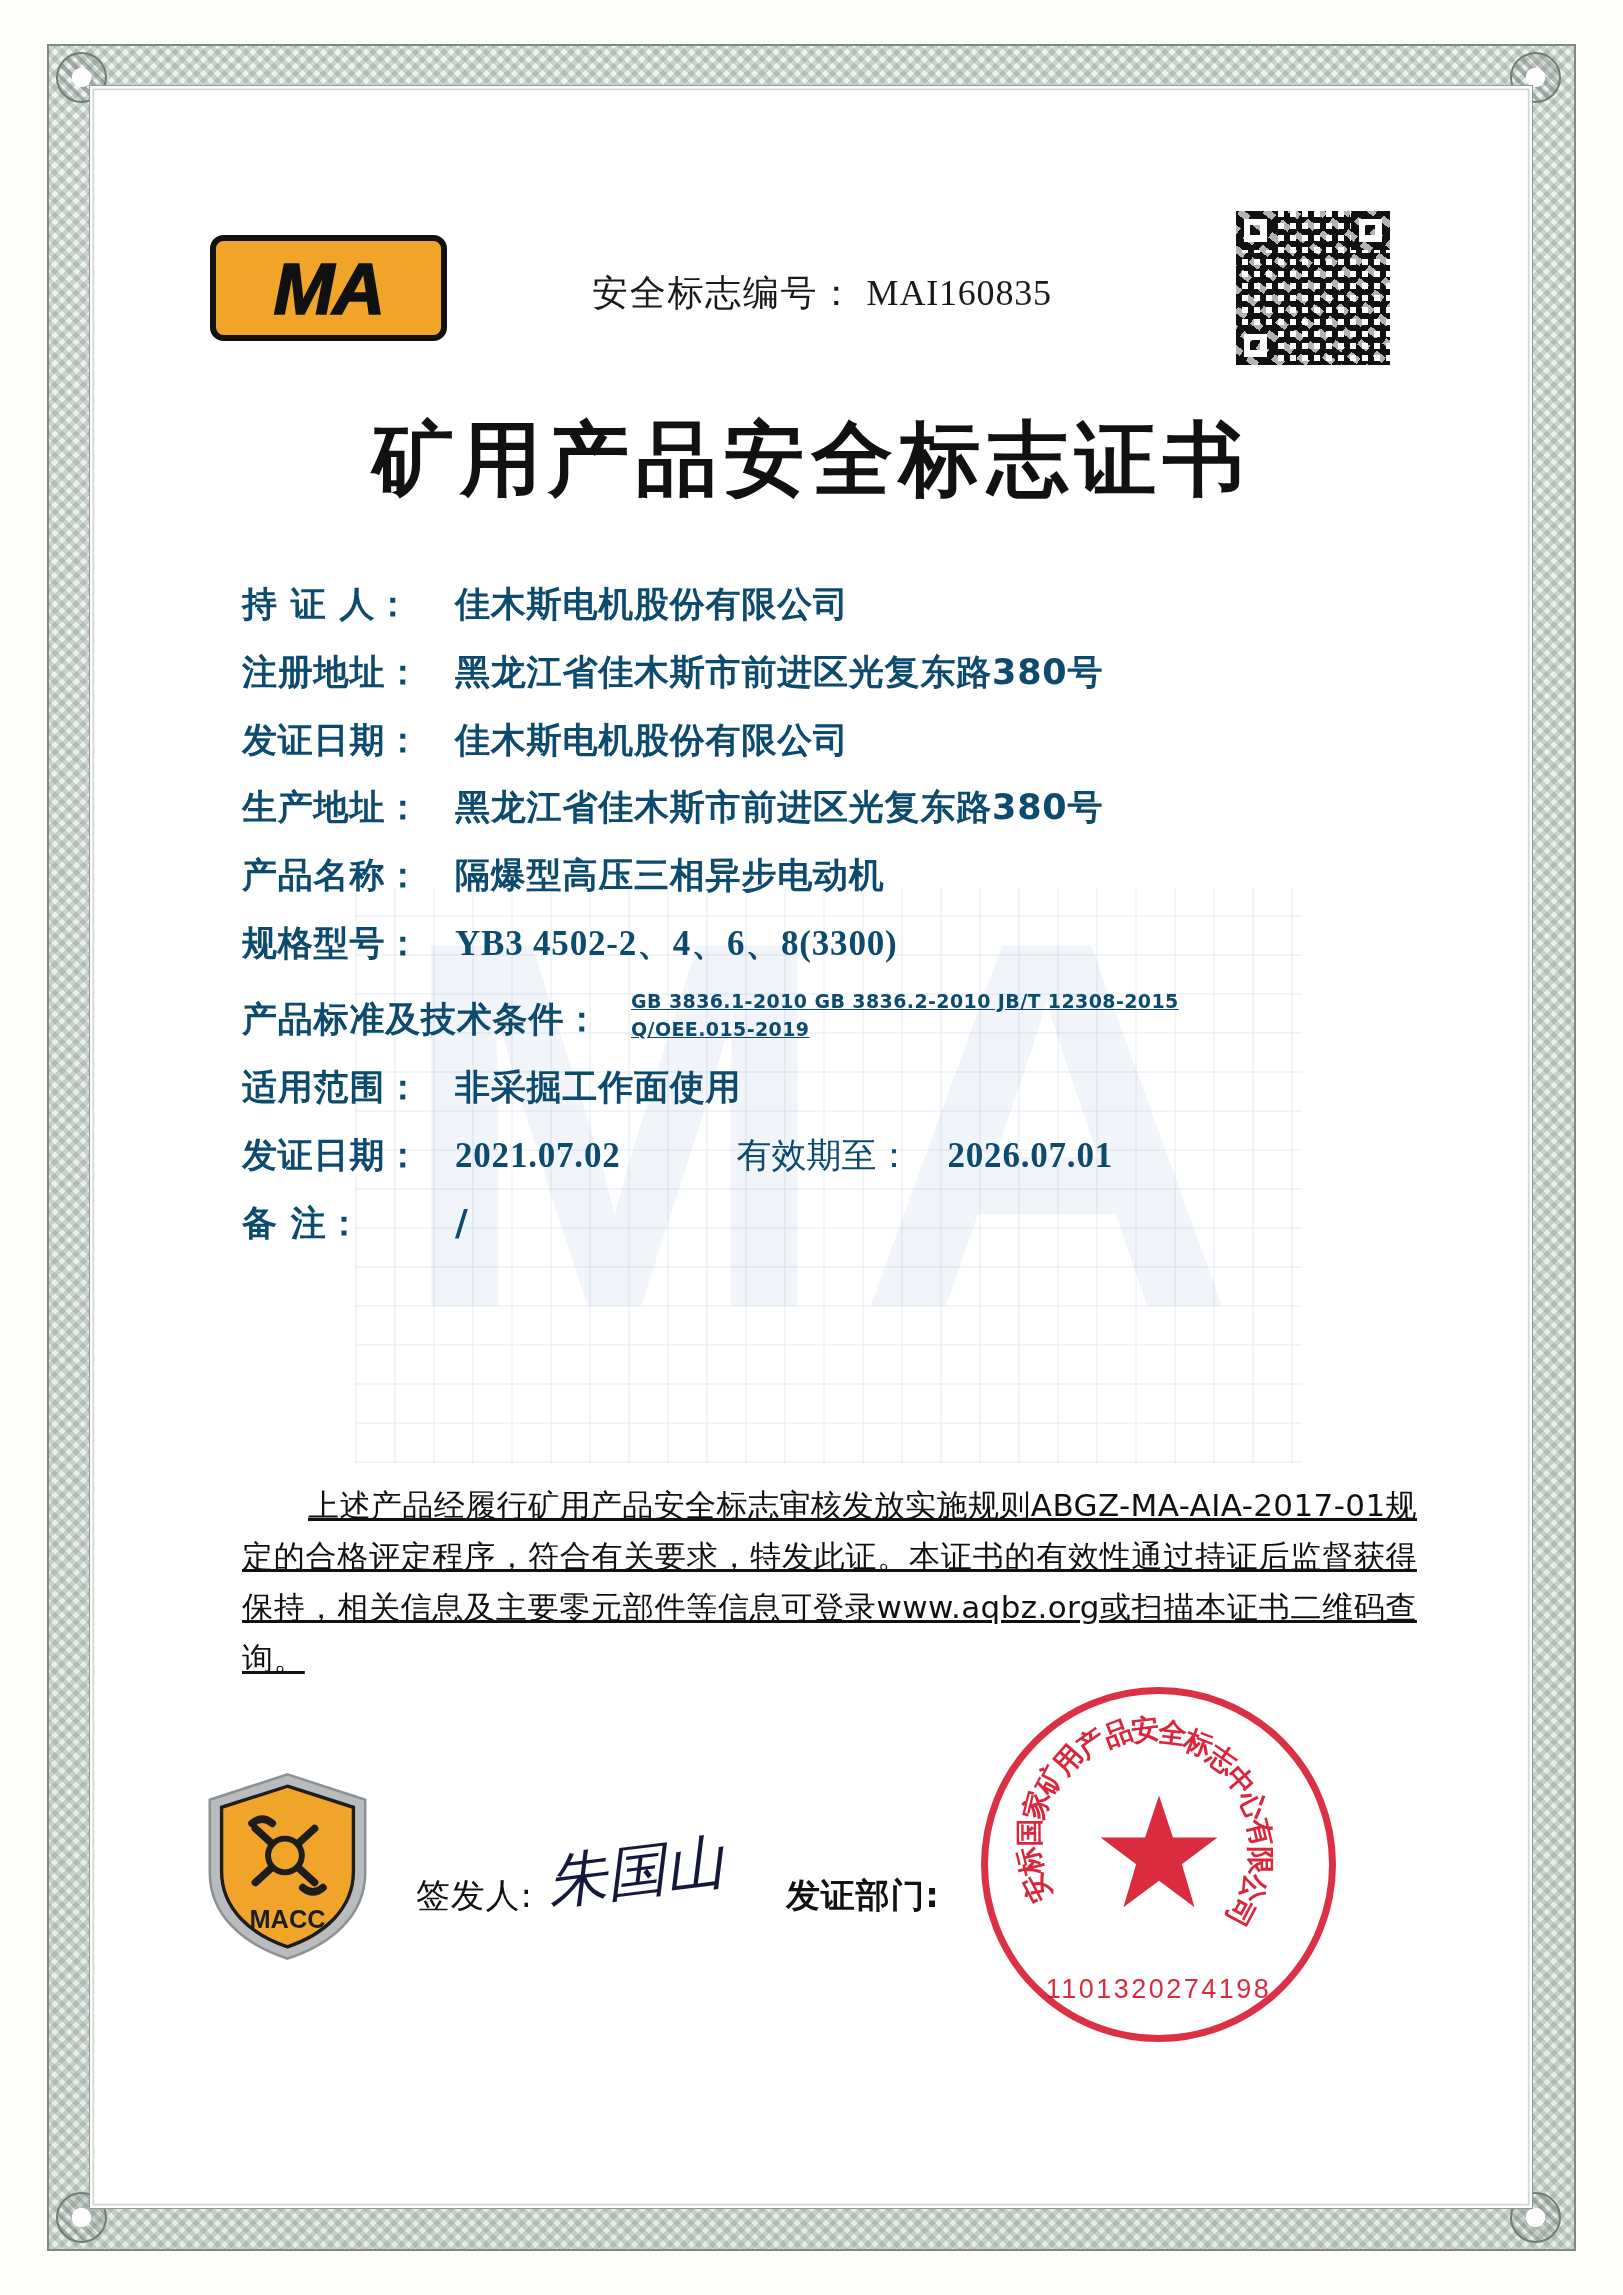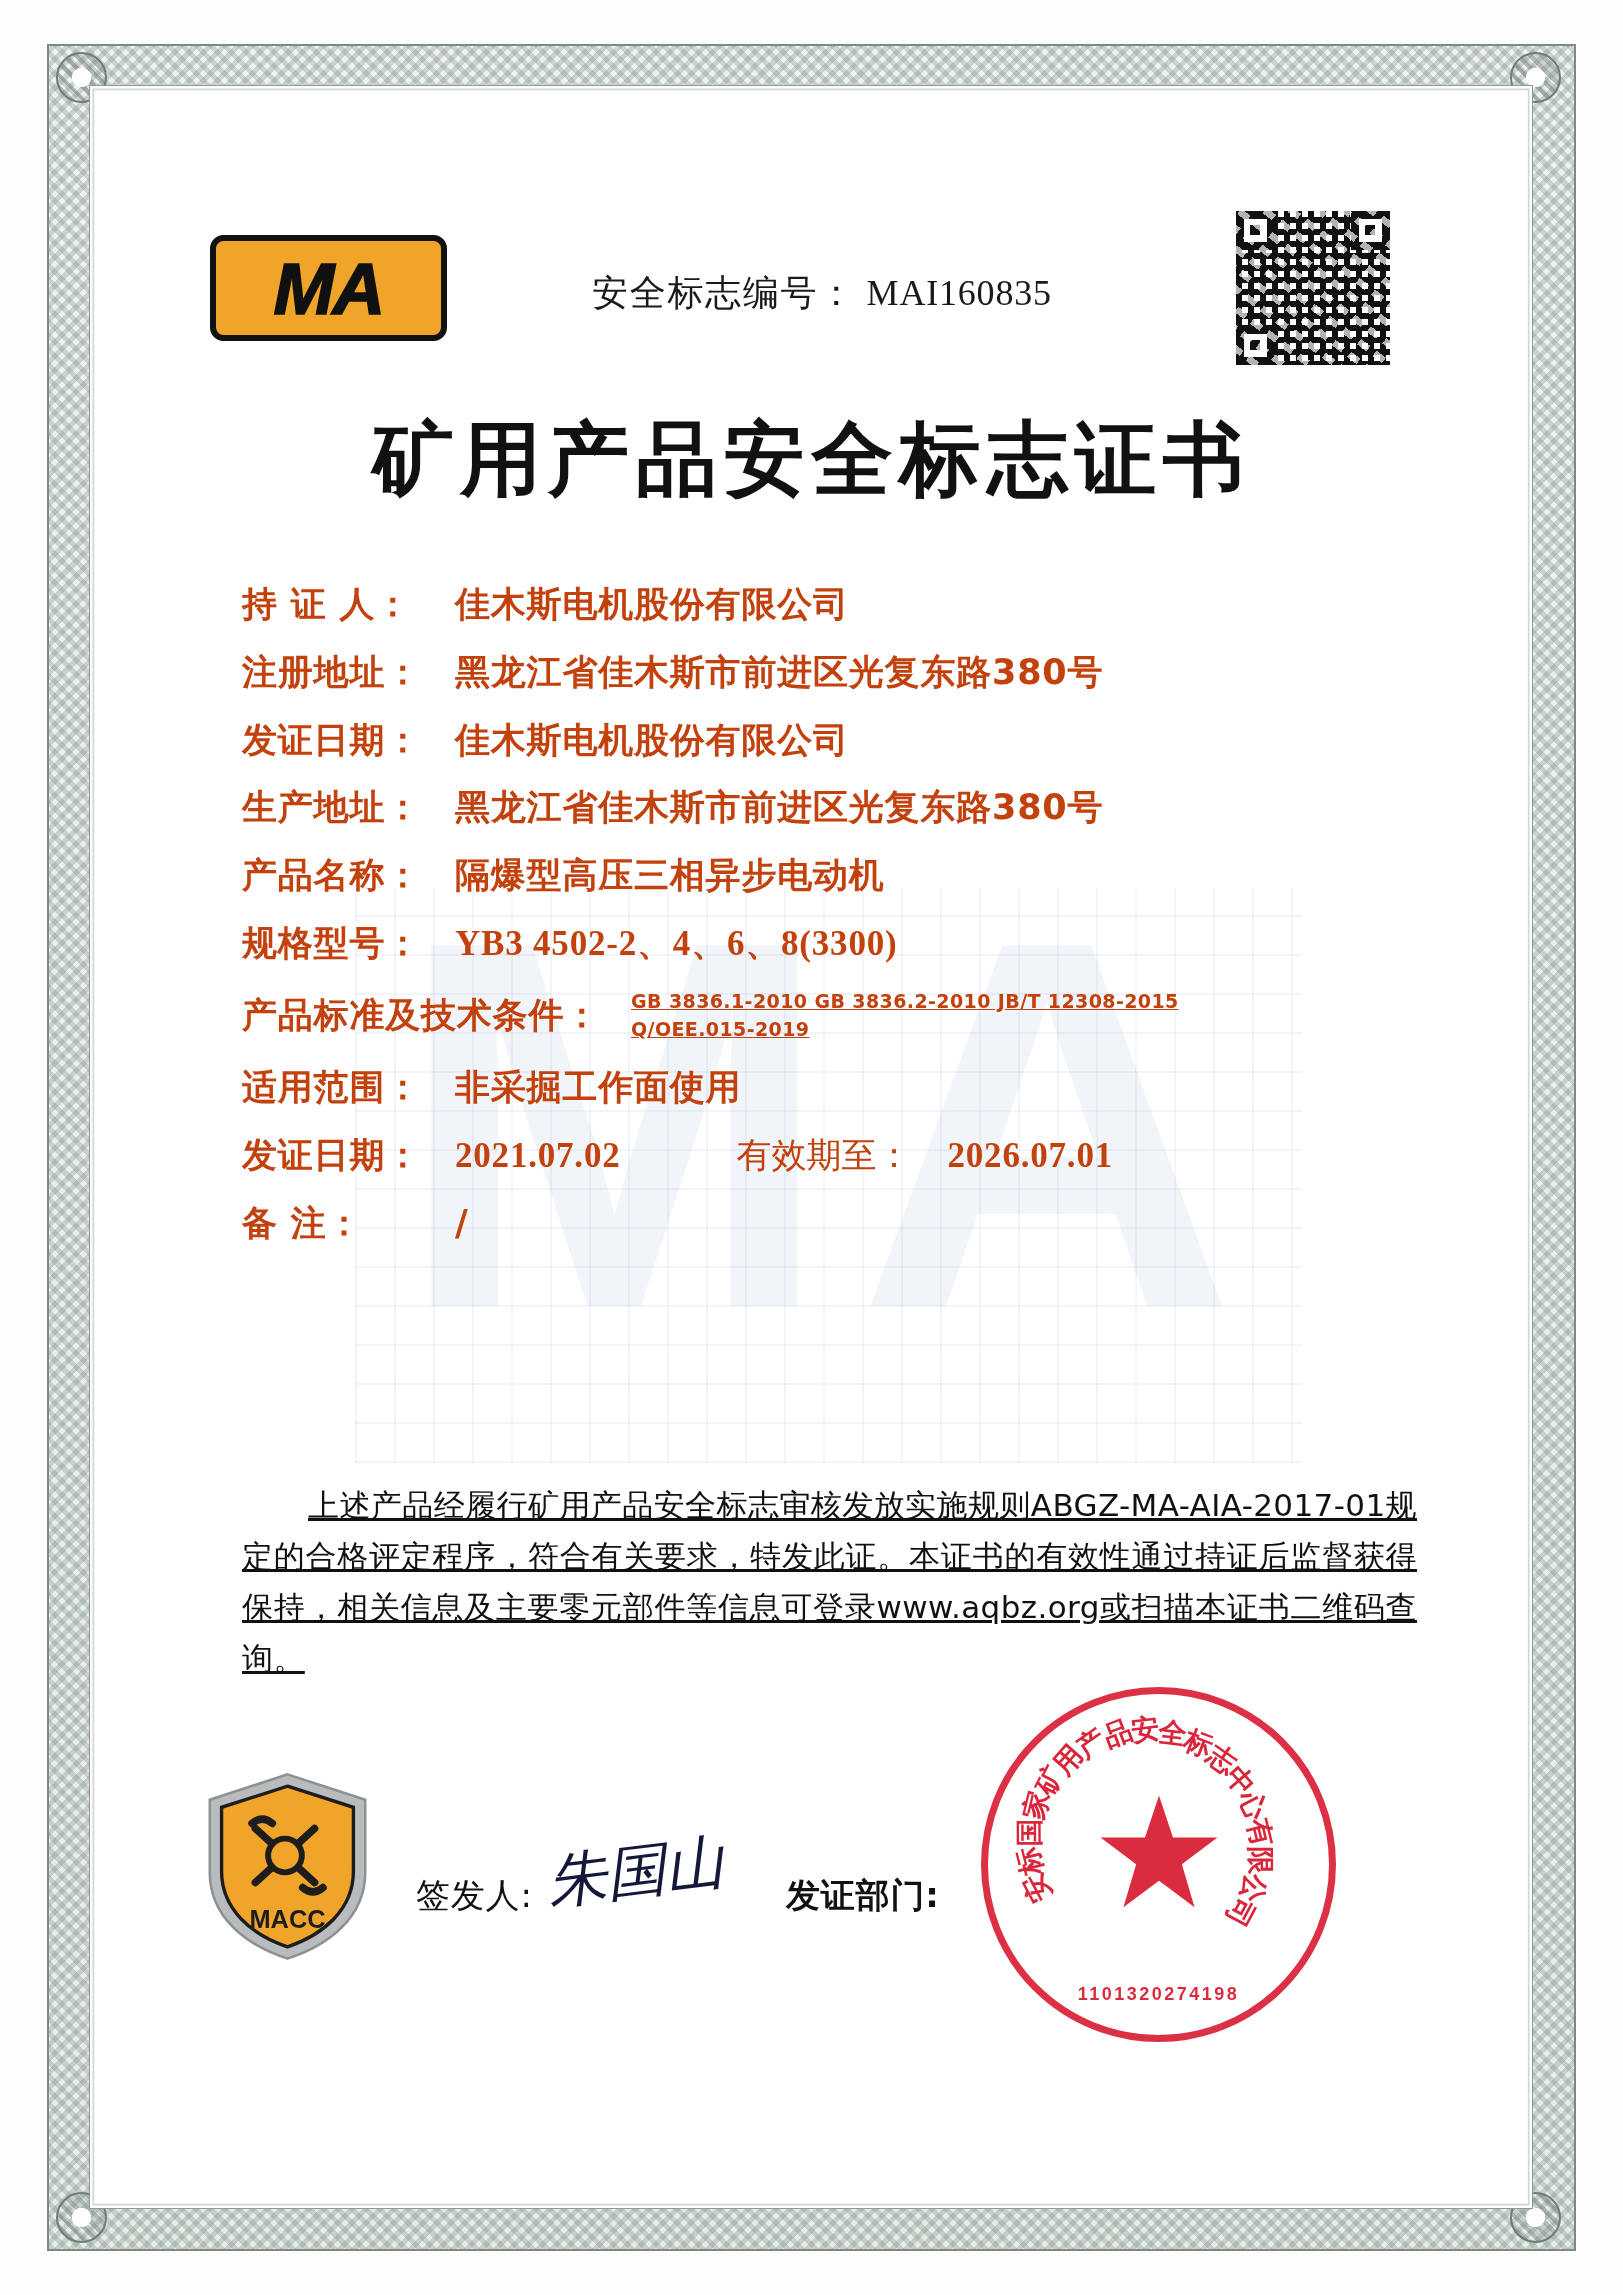--- a/index.html
+++ b/index.html
@@ -171,24 +171,24 @@
   }
 
   
   .fields {
     position: absolute;
     left: 242px; top: 583px;
     width: 1167px;
   }
   .row {
     display: flex;
-    align-items: center;
+    align-items: flex-end;
     margin-bottom: 24px;
     font-size: 35px;
-    color: #c2410c;
+    color: #0c4a6e;
     line-height: 1.25;
   }
   .row .lbl {
     flex: 0 0 213px;
     font-family: "DejaVu Sans", sans-serif;
     font-weight: 600;
     letter-spacing: 0.8px;
     white-space: nowrap;
   }
   .row .lbl.wide { flex: 0 0 389px; }
@@ -286,24 +286,23 @@
     position: absolute;
     inset: 0;
   }
   .seal-num {
     position: absolute;
     left: 0; right: 0;
     bottom: 37px;
     text-align: center;
     color: #d7142a;
     font-family: "Liberation Sans", sans-serif;
-    font-size: 18px;
+    font-size: 27px;
     letter-spacing: 2.5px;
     opacity: .9;
-    font-weight: bold;
   }
   .seal-char {
     position: absolute;
     left: 50%; top: 50%;
     color: #d7142a;
     font-family: "DejaVu Sans", sans-serif;
     font-size: 28px;
     font-weight: 700;
     opacity: .92;
     transform-origin: 0 0;

